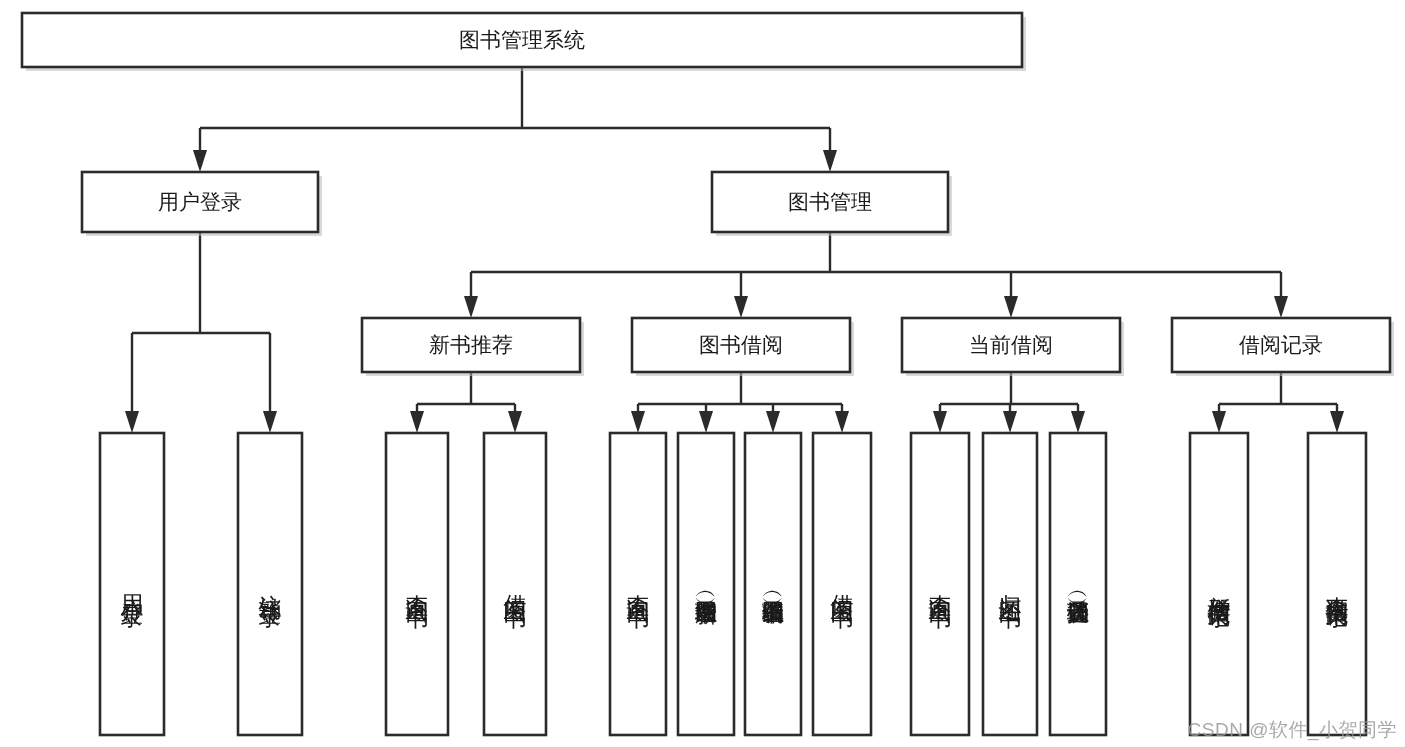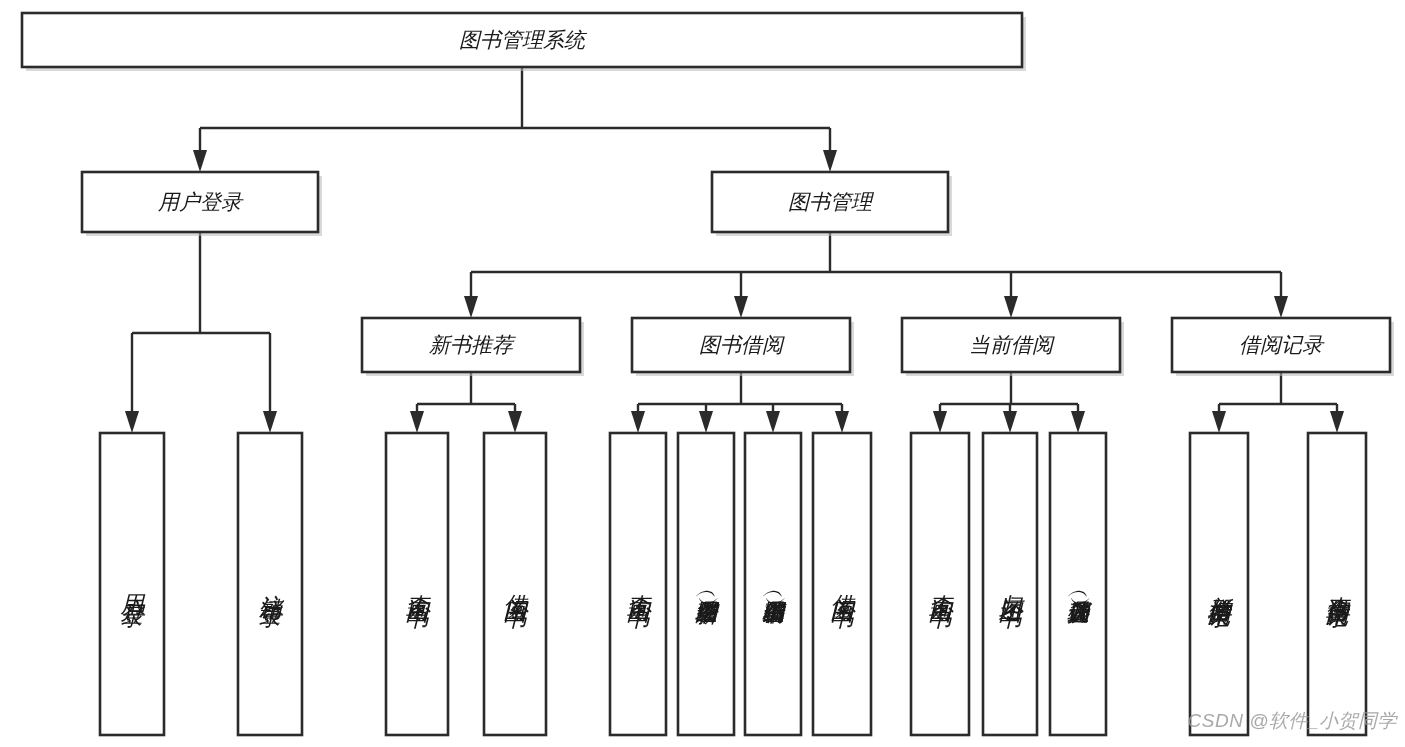--- a/index.html
+++ b/index.html
@@ -12,21 +12,20 @@
     height: 747px;
     font-family: "Liberation Sans", "DejaVu Sans", sans-serif;
     position: relative;
     overflow: hidden;
   }
   #diagram-root {
     position: relative;
     width: 1405px;
     height: 747px;
     background: #ffffff;
-    font-style: italic;
   }
   svg#flow {
     position: absolute;
     left: 0;
     top: 0;
     width: 1405px;
     height: 747px;
     display: block;
   }
   .node-rect {
@@ -68,21 +67,21 @@
     display: flex;
     align-items: center;
     justify-content: center;
     white-space: nowrap;
     pointer-events: none;
     user-select: none;
   }
   #watermark {
     position: absolute;
     right: 8px;
-    bottom: 13px;
+    bottom: 4px;
     font-family: "Liberation Sans", "DejaVu Sans", sans-serif;
     font-size: 19px;
     color: #9a9a9a;
     opacity: 0.85;
     white-space: nowrap;
     letter-spacing: 0.5px;
     margin-left: 37px;
   }
 </style>
 </head>

